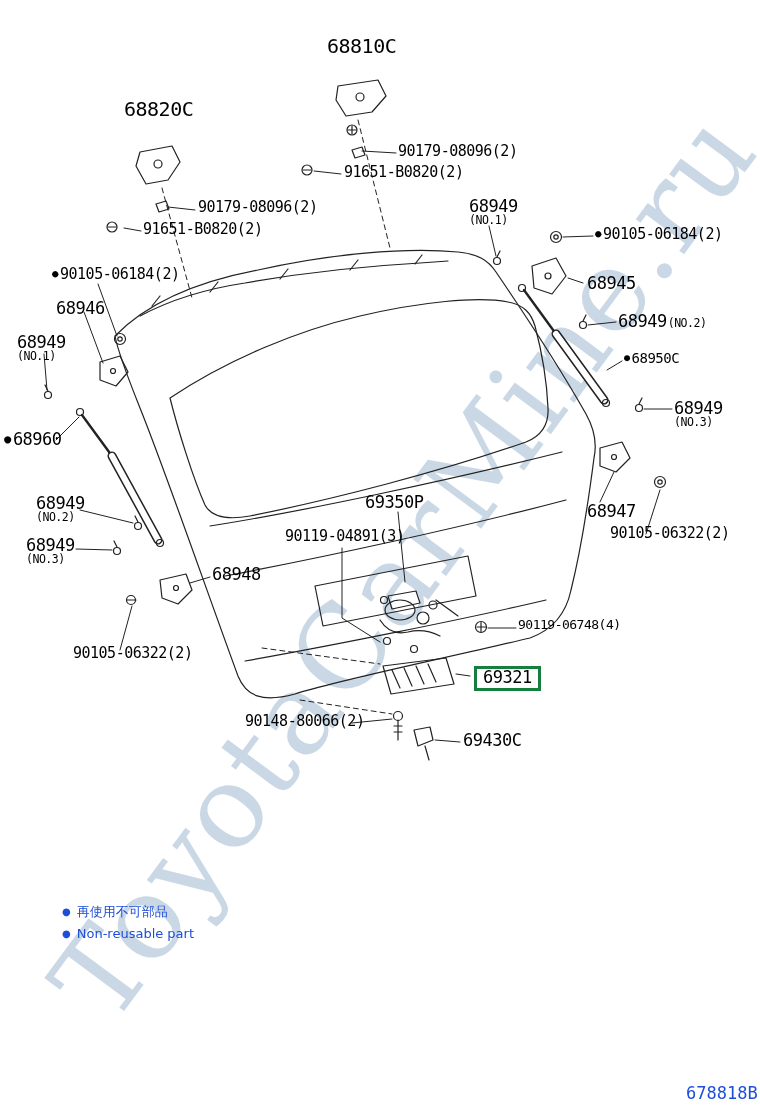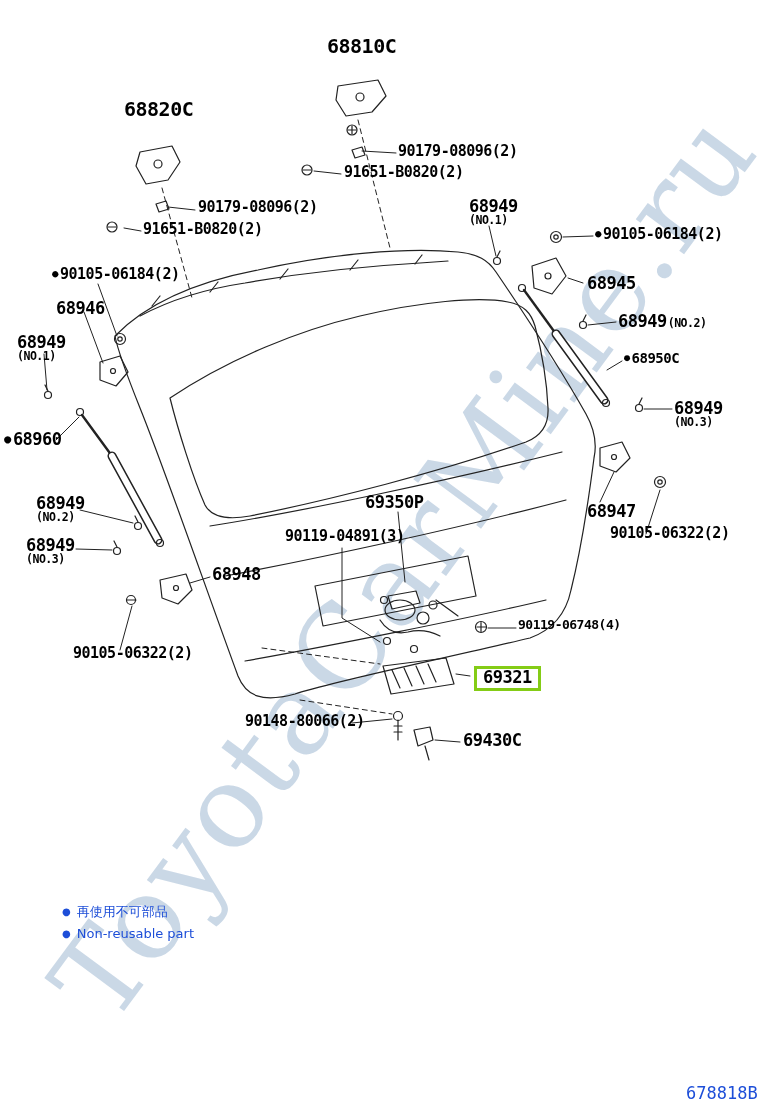--- a/index.html
+++ b/index.html
@@ -9,28 +9,28 @@
   .watermark{
     position:absolute;left:25px;top:965px;
     transform:rotate(-53.5deg);transform-origin:0 0;
     font-family:"DejaVu Serif", serif;
     font-size:115px;color:rgba(158,184,209,0.55);
     white-space:nowrap;z-index:1;letter-spacing:2px;
   }
   svg.drawing{position:absolute;left:0;top:0;z-index:2;}
   #labels-layer{position:absolute;inset:0;z-index:3;}
   .part-label{
-    position:absolute;color:#000;font-weight:bold;
+    position:absolute;color:#000;font-weight:normal;
     font-family:"DejaVu Sans Mono","Liberation Mono",monospace;
     letter-spacing:-0.5px;white-space:nowrap;line-height:1.02;
   }
   .part-label .sub{font-size:0.68em;letter-spacing:-0.5px;}
   .part-label .subinline{font-size:0.68em;margin-left:1px;}
   .part-label .bullet{font-size:0.72em;margin-right:2px;vertical-align:2px;}
-  .part-label.boxed{border:3px solid #84cc16;padding:0 6px 2px 6px;background:#fff;}
+  .part-label.boxed{border:3px solid #15803d;padding:0 6px 2px 6px;background:#fff;}
   .legend{position:absolute;left:62px;top:903px;z-index:3;
     font-family:"DejaVu Sans","Liberation Sans",sans-serif;
     font-size:13px;color:#1d4ed8;}
   .legend .legend-line{margin-bottom:5px;}
   .legend .legend-bullet{font-size:10px;margin-right:6px;vertical-align:1px;}
   .diagram-code{position:absolute;left:686px;top:1083px;z-index:3;
     font-family:"DejaVu Sans Mono","Liberation Mono",monospace;
     font-size:17px;color:#1d4ed8;}
 </style>
 </head>

